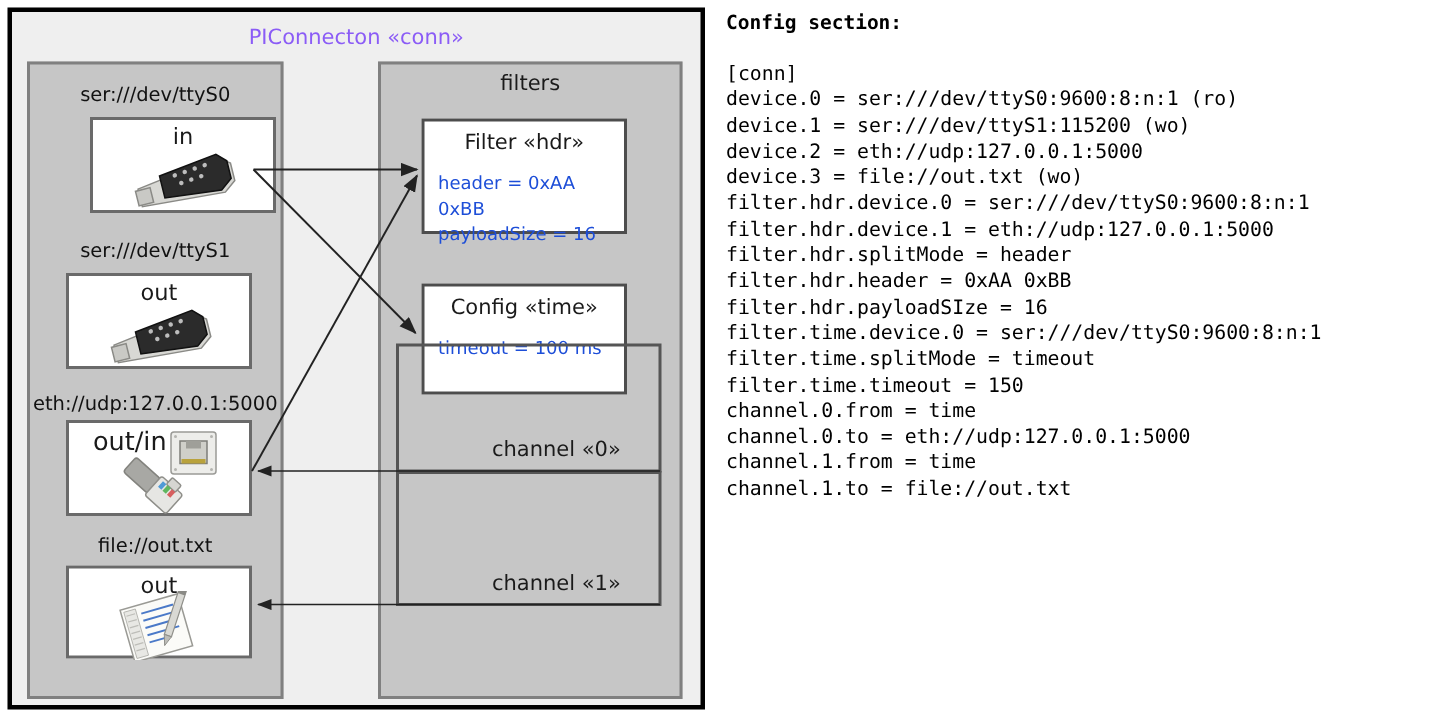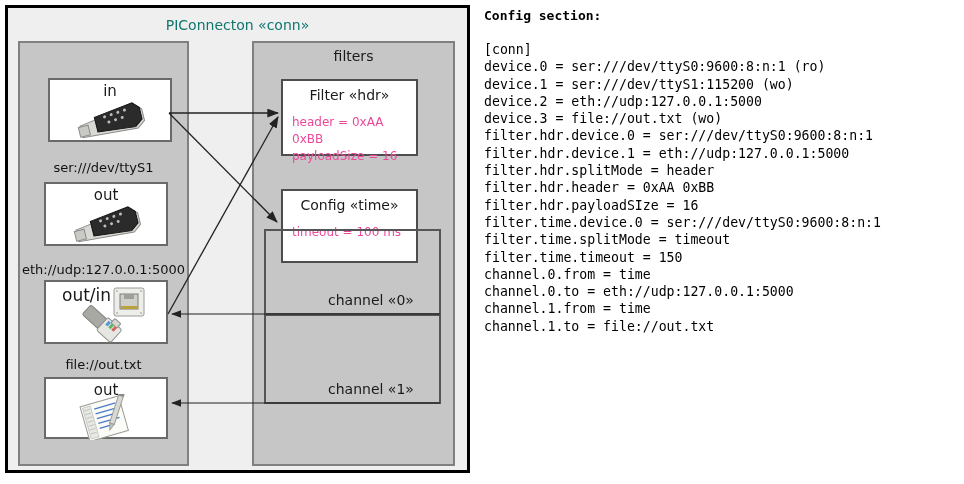--- a/index.html
+++ b/index.html
@@ -22,21 +22,21 @@
     position: absolute; left: 5px; top: 5px;
     width: 465px; height: 468px;
     background: #efefef;
     border: 3px solid #000000;
     box-sizing: border-box;
   }
 
   .diagram-title {
     position: absolute; left: 0; top: 9px;
     width: 100%; text-align: center;
-    font-size: 14px; color: #0f766e;
+    font-size: 14px; color: #8b5cf6;
   }
 
   
   .compartment {
     position: absolute;
     background: #c6c6c6;
     border: 2px solid #808080;
     box-sizing: border-box;
   }
   .devices-box { left: 18px; top: 41px; width: 171px; height: 425px; }
@@ -82,21 +82,21 @@
     background: #ffffff;
     border: 2px solid #4d4d4d;
     box-sizing: border-box;
   }
   .filter-title {
     position: absolute; left: 0; top: 6px; width: 100%;
     text-align: center; font-size: 14px; color: #1a1a1a;
   }
   .filter-props {
     position: absolute; left: 9px; top: 33px;
-    font-size: 12px; line-height: 17px; color: #ec4899;
+    font-size: 12px; line-height: 17px; color: #1d4ed8;
   }
 
   
   .channel-rect {
     position: absolute;
     border: 2px solid #555555;
     box-sizing: border-box;
     background: transparent;
   }
   .channel-label {
@@ -137,21 +137,22 @@
 <div id="root">
 
   <div class="diagram-panel">
 
     <div class="outer-frame">
       <div class="diagram-title">PIConnecton «conn»</div>
     </div>
 
     <div class="compartment devices-box"></div>
 
-    <div class="dev-card" style="left:48px; top:78px; width:124px; height:64px;">
+    <div class="dev-label" style="left:18px; top:56px; width:171px;">ser:///dev/ttyS0</div>
+    <div class="dev-card" style="left:60px; top:78px; width:124px; height:64px;">
       <span class="dir">in</span>
       <svg class="dev-icon" style="left:24px; top:22px;" width="78" height="40" viewBox="0 0 78 40">
         <g transform="rotate(-14 39 20)">
           <path d="M6 16 L62 8 L70 14 L70 26 L62 32 L6 28 Z" fill="#d8d8d4" stroke="#8a8a86" stroke-width="1"></path>
           <path d="M22 11 L62 6 L68 12 L68 24 L60 30 L22 26 Z" fill="#2b2b2b" stroke="#111" stroke-width="1"></path>
           <g fill="#bdbdbd">
             <circle cx="32" cy="13" r="1.5"></circle>
               <circle cx="39" cy="12.4" r="1.5"></circle>
             <circle cx="46" cy="11.8" r="1.5"></circle>
               <circle cx="53" cy="11.2" r="1.5"></circle>

